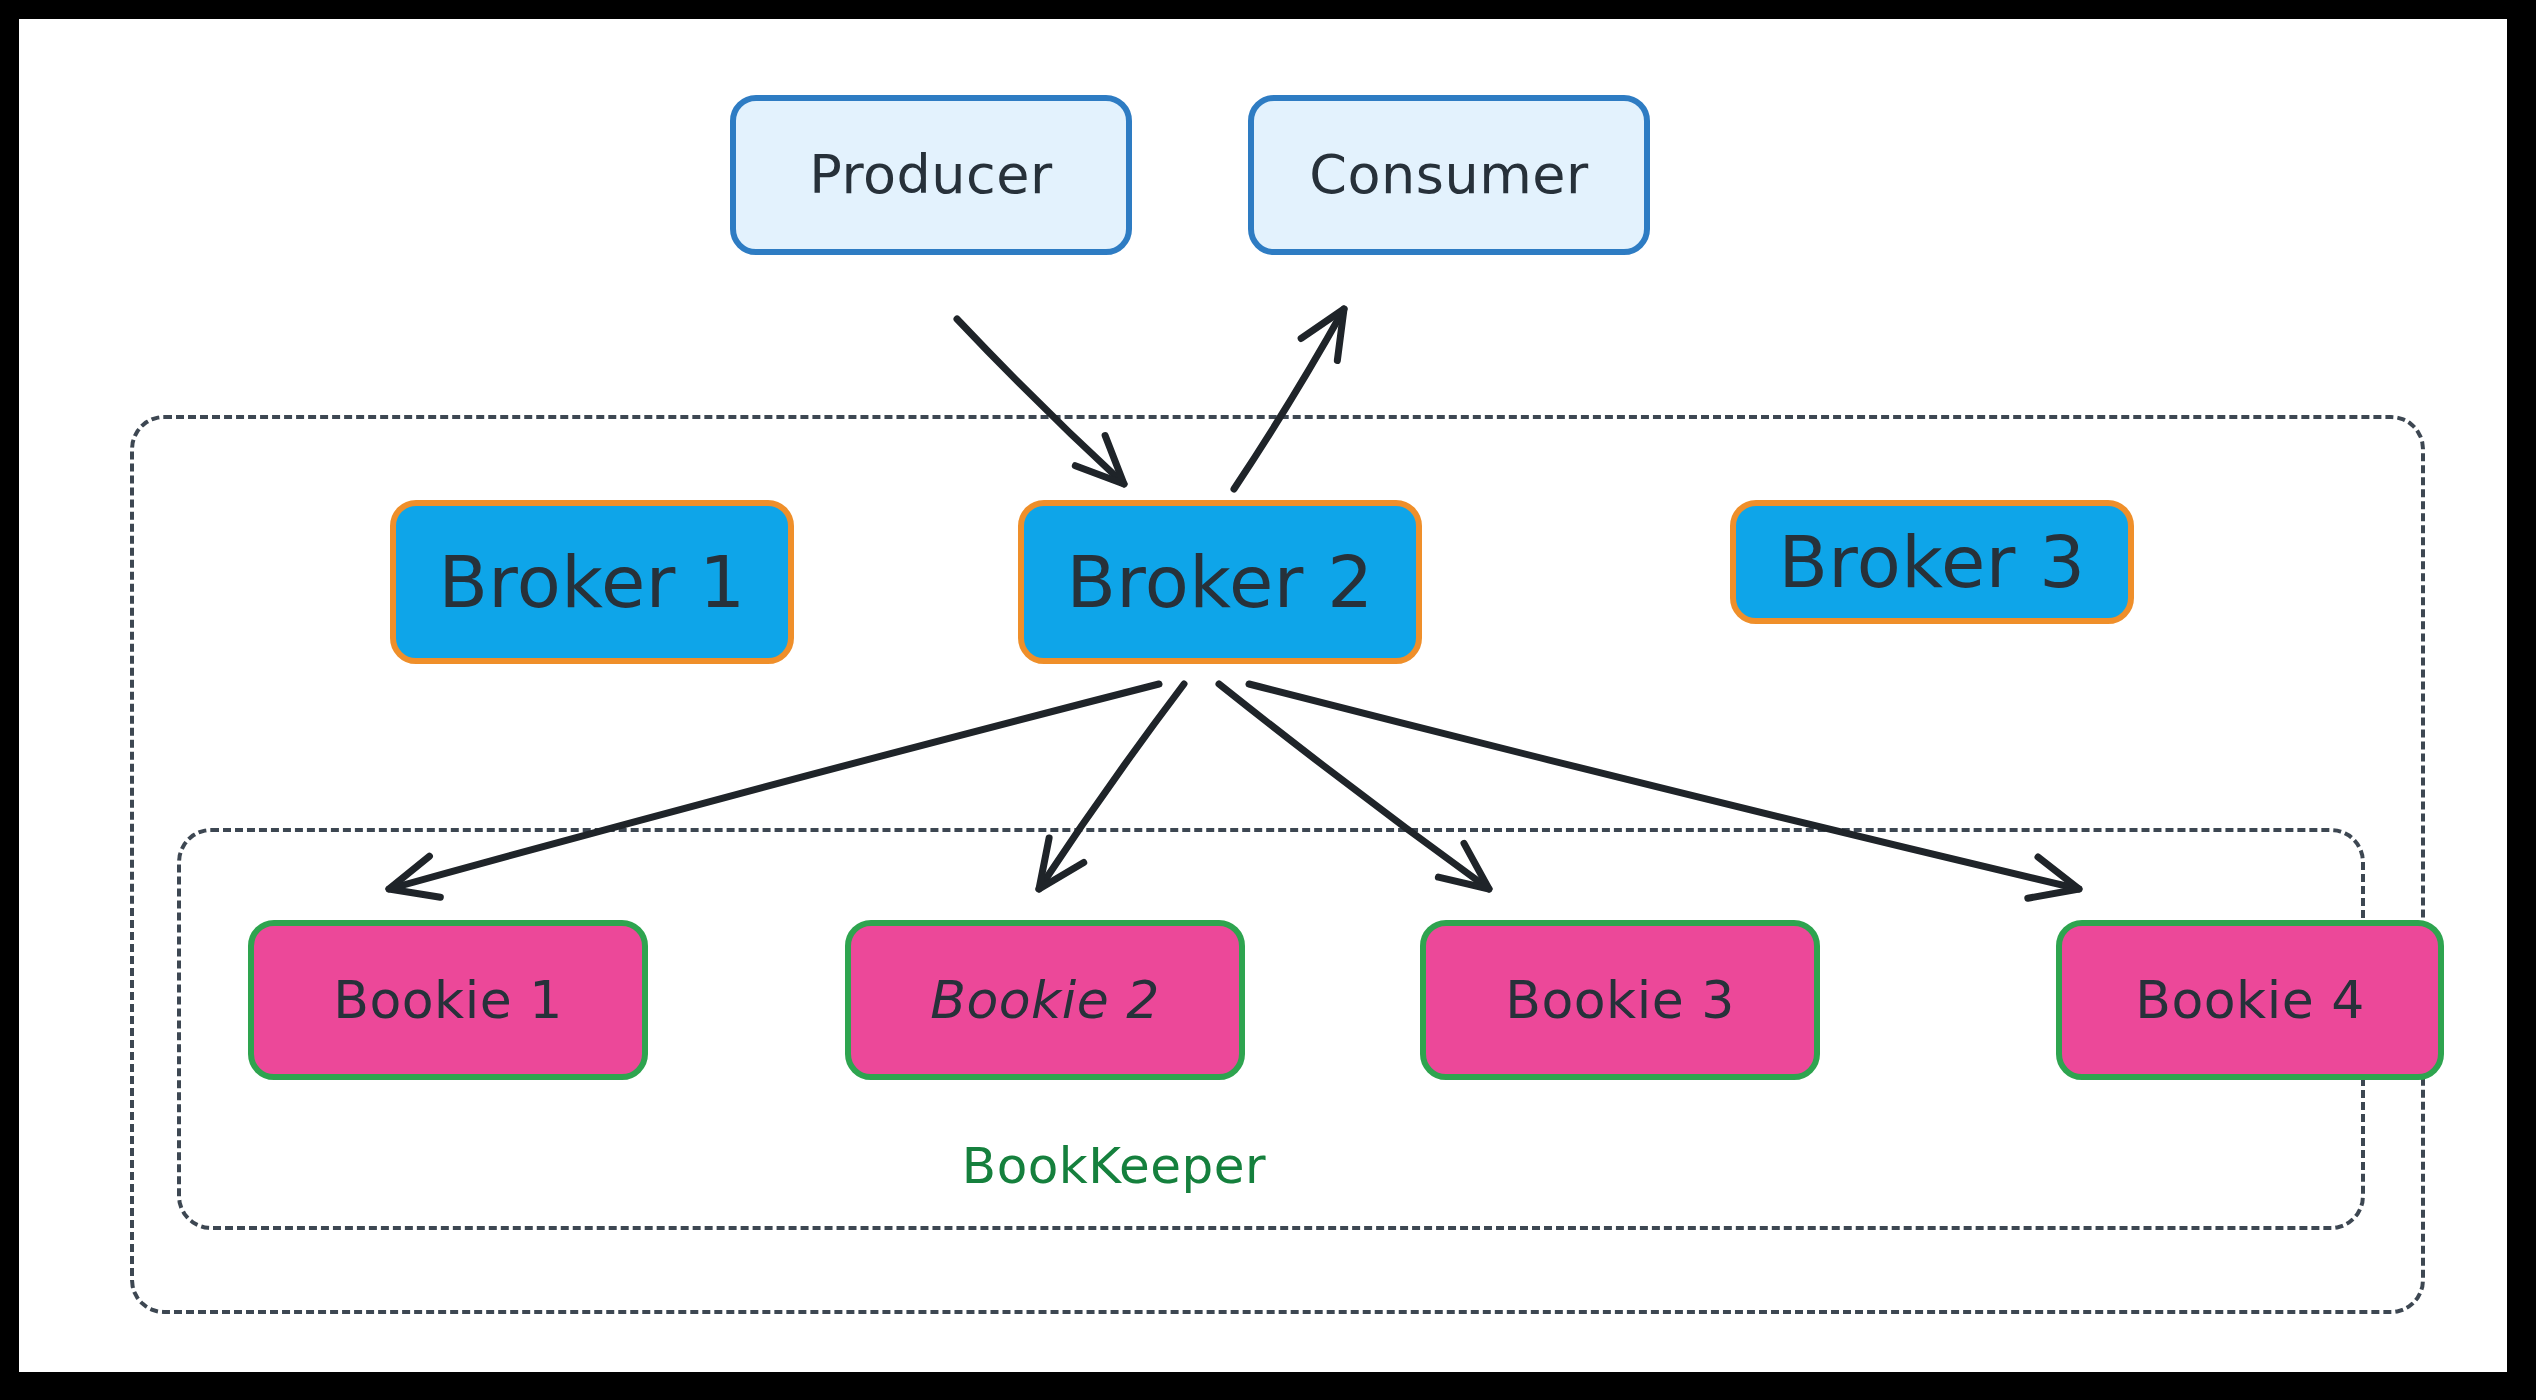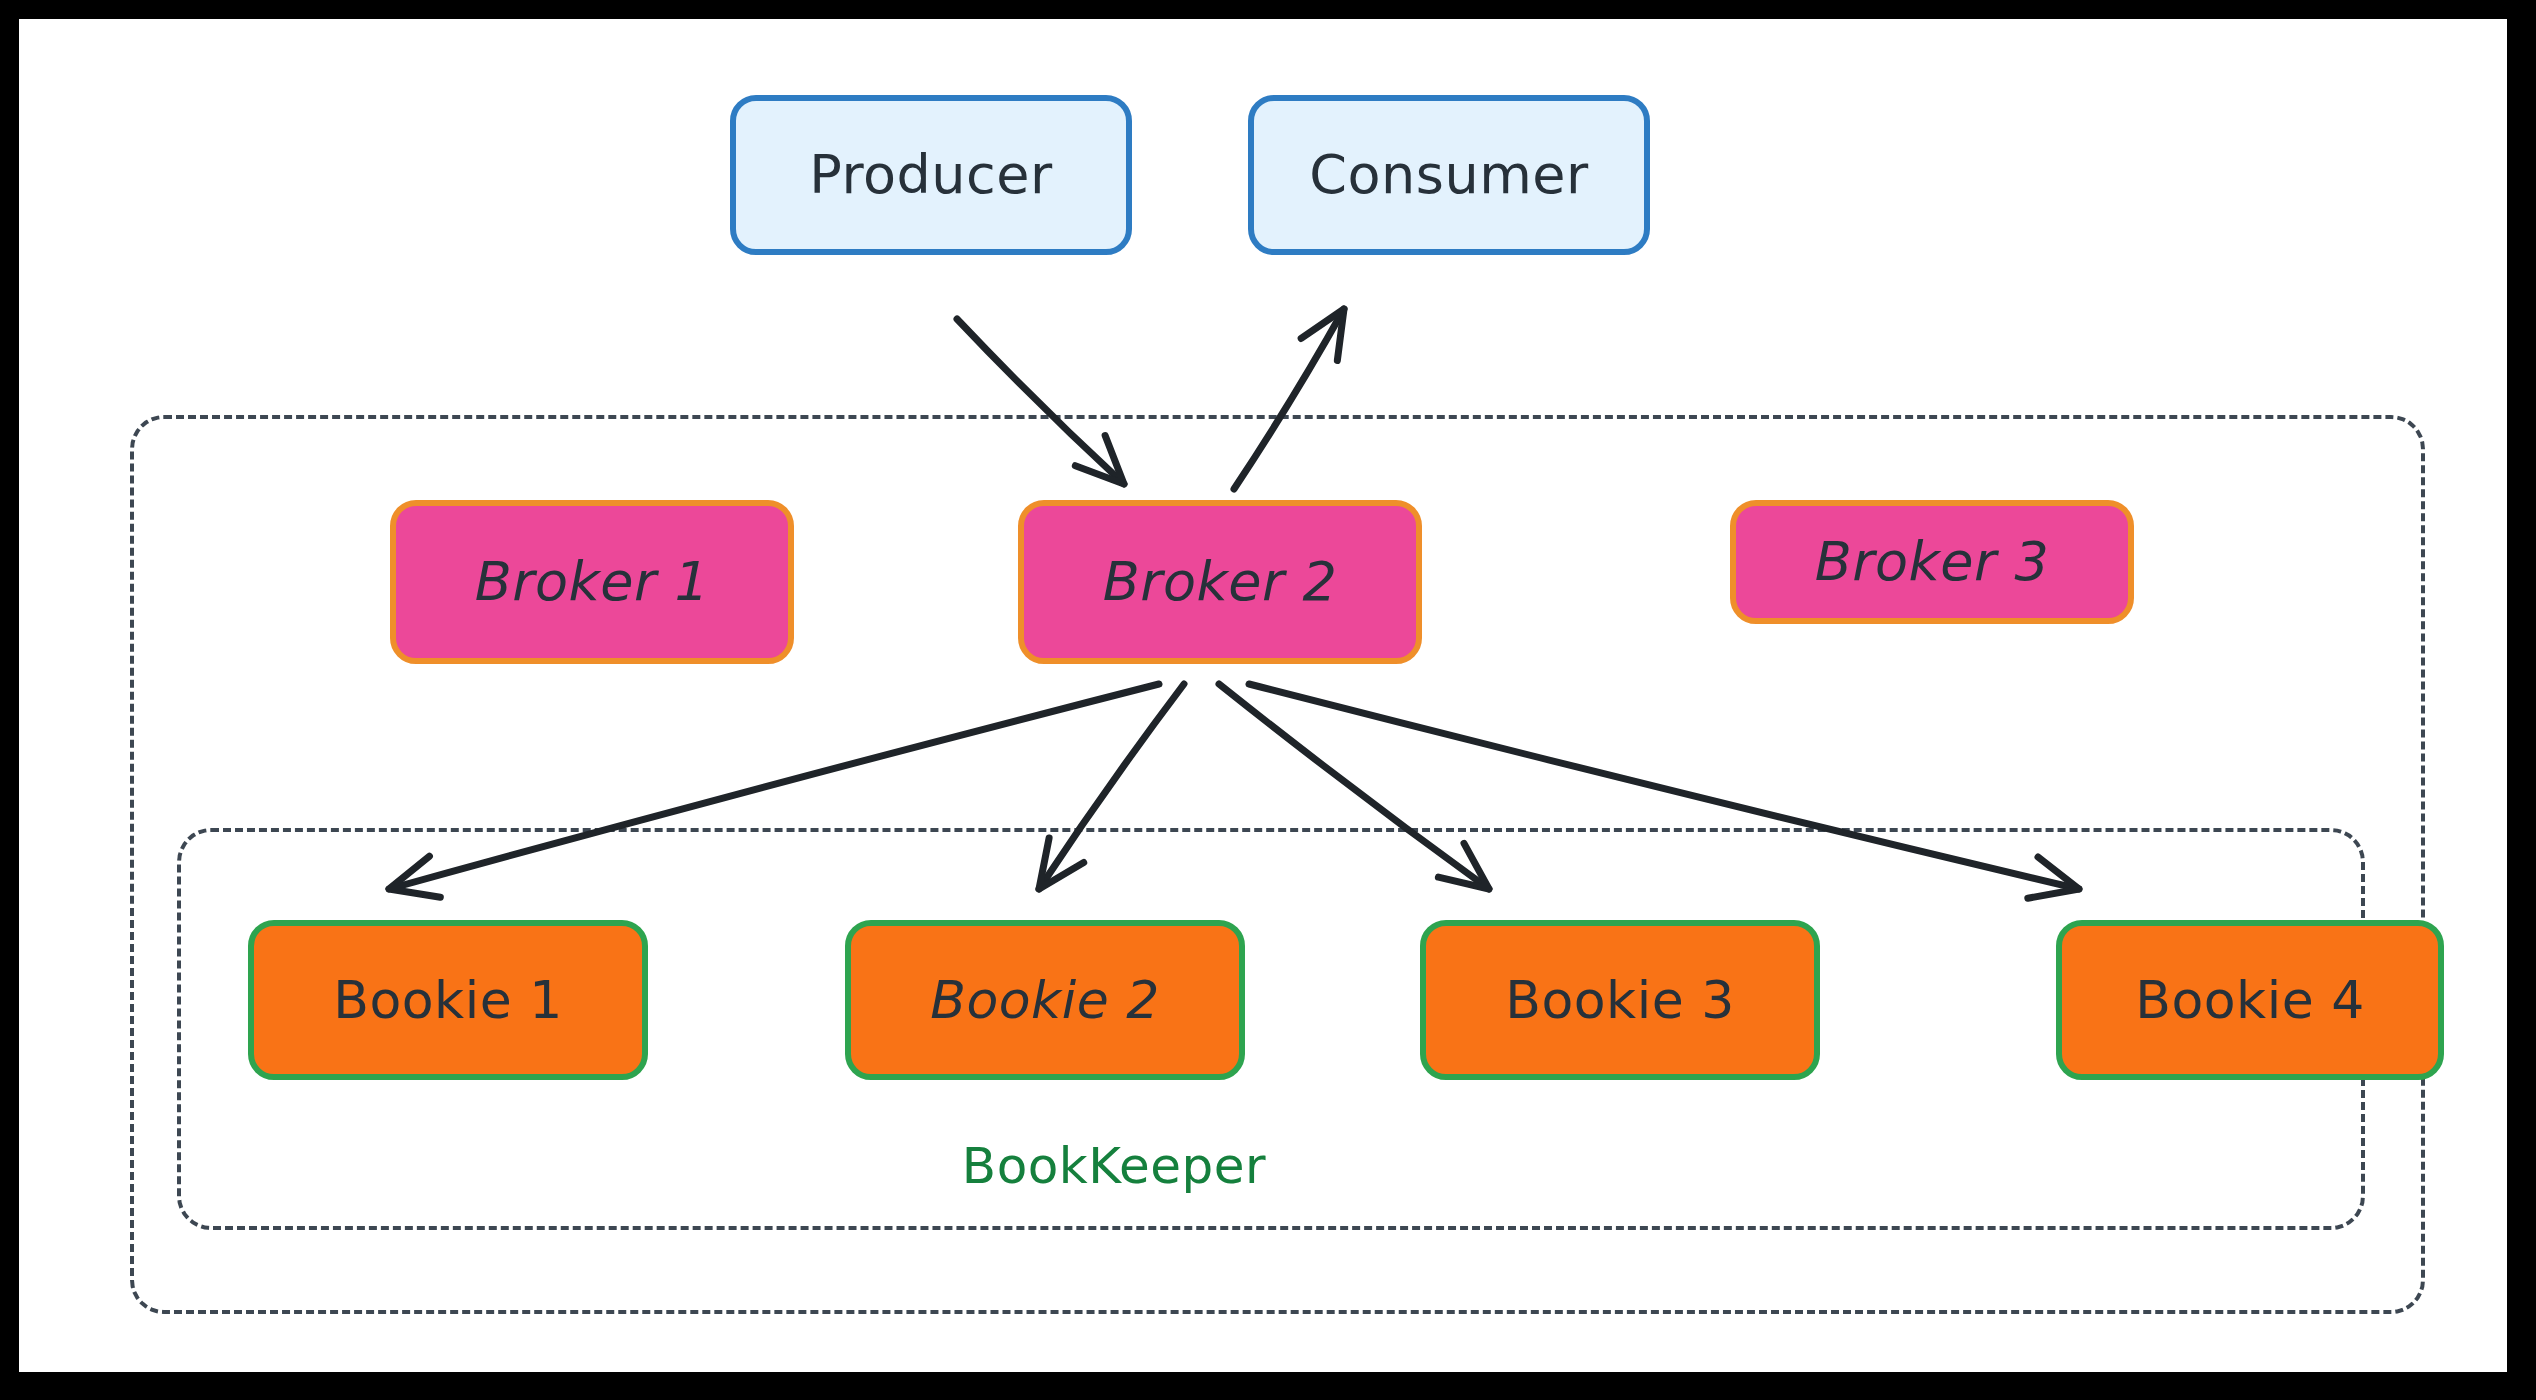--- a/index.html
+++ b/index.html
@@ -45,28 +45,27 @@
     user-select: none;
     margin-left: 40px;
   }
   .node-client {
     background: #e3f2fd;
     border-color: #2e7cc3;
     border-width: 6px;
     font-size: 54px;
   }
   .node-broker {
-    background: #ec4899;
+    background: #0ea5e9;
     border-color: #ef8f2a;
     border-width: 6px;
-    font-size: 54px;
-    font-style: italic;
+    font-size: 72px;
   }
   .node-bookie {
-    background: #f97316;
+    background: #ec4899;
     border-color: #2ea44f;
     border-width: 6px;
     font-size: 52px;
   }
   .container-dashed {
     position: absolute;
     box-sizing: border-box;
     border: 4px dashed #3d4752;
     border-radius: 34px;
     background: transparent;

